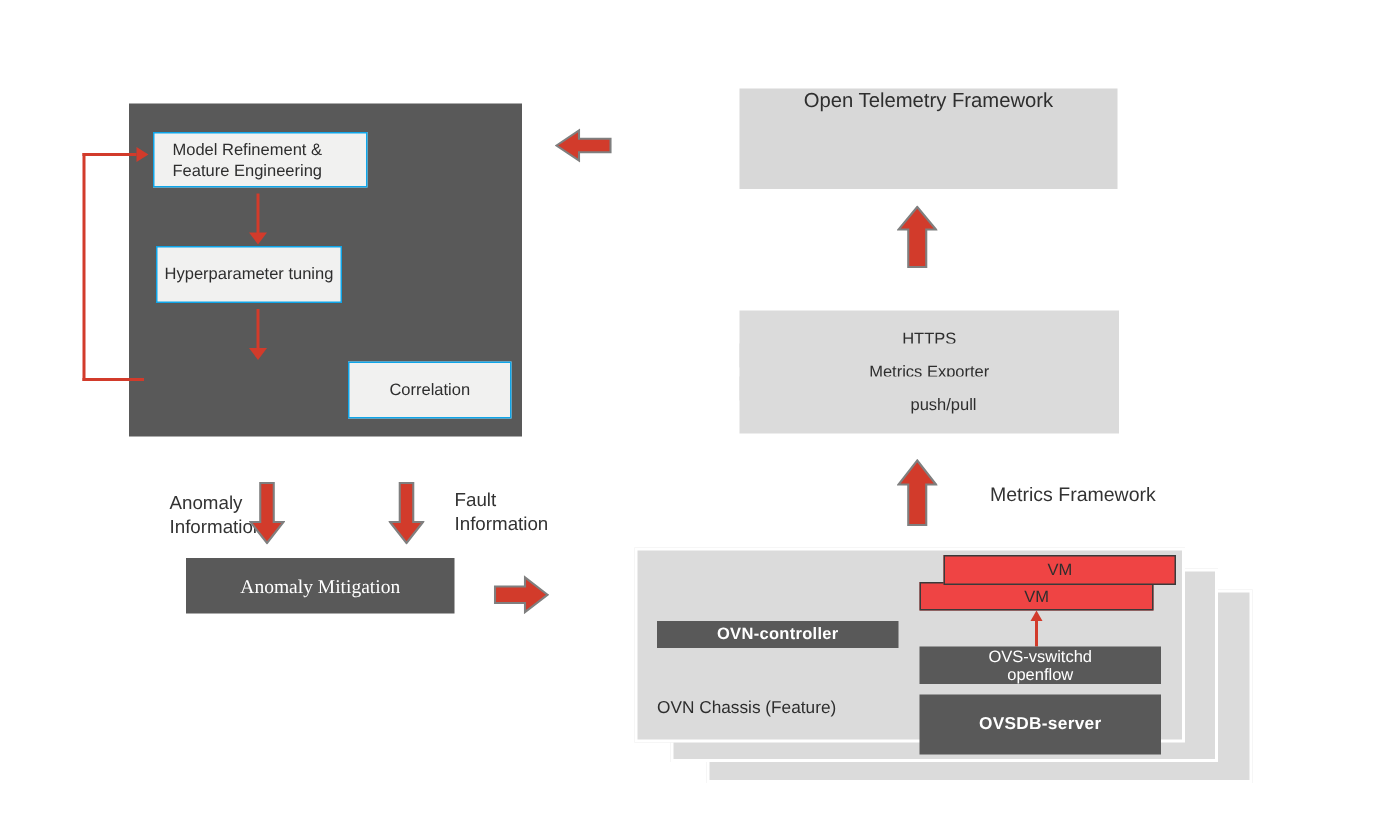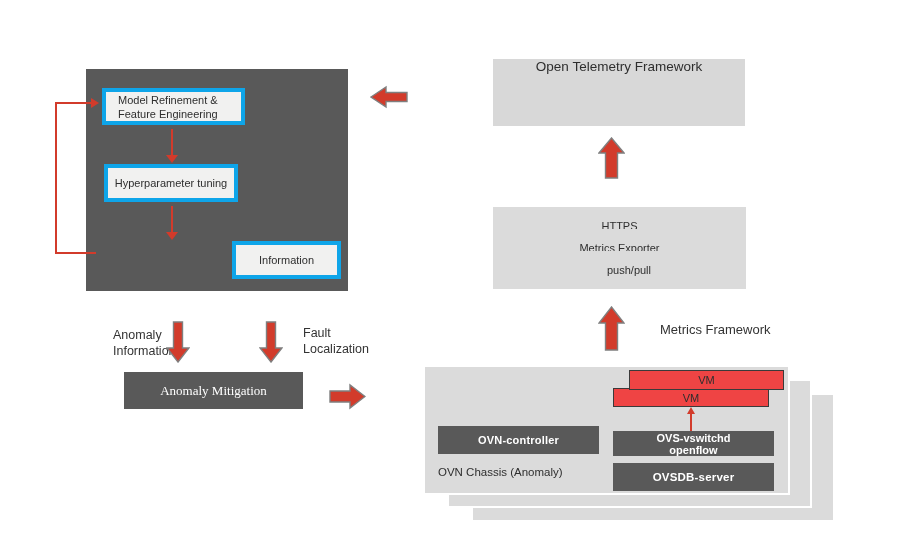--- a/index.html
+++ b/index.html
@@ -24,21 +24,21 @@
   .abs { position: absolute; }
 
   
   .ml-panel {
     left: 86px; top: 69px; width: 262px; height: 222px;
     background: var(--dark-gray);
   }
   .inner-box {
     position: absolute;
     background: var(--panel-inner);
-    border: 4px solid #0ea5e9;
+    border: 1px solid #0ea5e9;
     font-size: 11px;
     line-height: 14px;
     color: #2e2e2e;
     display: flex;
     align-items: center;
   }
   .inner-box.centered { justify-content: center; text-align: center; }
   .inner-box.left-al { padding-left: 12px; text-align: left; }
 
   
@@ -99,45 +99,44 @@
     border: 2px solid #ffffff;
   }
   .chassis-label { font-size: 11.5px; color: #2e2e2e; }
   .dark-chip {
     position: absolute;
     background: var(--dark-gray);
     color: #ffffff;
     display: flex; flex-direction: column; align-items: center; justify-content: center;
     text-align: center;
     font-size: 11px;
-    font-weight: bold;
   }
   .dark-chip.bold { font-weight: bold; letter-spacing: 0.2px; }
   .vm-box {
     position: absolute;
     background: #ef4444;
     border: 1.5px solid #3a3a3a;
     display: flex; align-items: center; justify-content: center;
     font-size: 11px; color: #2e2e2e;
   }
 </style>
 </head>
 <body>
 
 <div class="canvas">
 
   <div class="abs ml-panel">
     <div class="inner-box left-al" style="left:16px; top:19px; width:143px; height:37px;">
       <span>Model Refinement &amp; Feature Engineering</span>
     </div>
-    <div class="inner-box centered" style="left:18px; top:95px; width:134px; height:38px;">
+    <div class="inner-box centered" style="left:18px; top:95px; width:124px; height:38px;">
       <span>Hyperparameter tuning</span>
     </div>
     <div class="inner-box centered" style="left:146px; top:172px; width:109px; height:38px;">
-      <span>Information</span>
+      <span>Correlation</span>
     </div>
   </div>
 
   <div>
     <div class="thin-line-v" style="left:171px; top:129px; height:27px;"></div>
     <div class="head-down" style="left:166px; top:155px;"></div>
   </div>
 
   <div>
     <div class="thin-line-v" style="left:171px; top:206px; height:27px;"></div>
@@ -190,56 +189,56 @@
     <svg width="24" height="42" viewBox="0 0 24 42">
       <path d="M12 41 L23 27 H16.5 V1 H7.5 V27 H1 Z" fill="currentColor" stroke="#7f7f7f" stroke-width="1.4"></path>
     </svg>
   </div>
   <div class="abs block-arrow" style="left:259px; top:321px;">
     <svg width="24" height="42" viewBox="0 0 24 42">
       <path d="M12 41 L23 27 H16.5 V1 H7.5 V27 H1 Z" fill="currentColor" stroke="#7f7f7f" stroke-width="1.4"></path>
     </svg>
   </div>
 
-  <div class="abs flow-label" style="left:303px; top:325px; width:80px;">Fault Localization</div>
+  <div class="abs flow-label" style="left:303px; top:325px; width:80px;">Fault Information</div>
 
   <div class="dark-bar mitigation" style="left:124px; top:372px; width:179px; height:37px;">
     <span>Anomaly Mitigation</span>
   </div>
 
   <div class="abs block-arrow" style="left:329px; top:381px;">
     <svg width="37" height="31" viewBox="0 0 37 31">
       <path d="M36 15.5 L21 4 V10 H1 V21 H21 V27 Z" fill="currentColor" stroke="#7f7f7f" stroke-width="1.4"></path>
     </svg>
   </div>
 
   <div class="layer" style="left:471px; top:393px; width:364px; height:129px;"></div>
   <div class="layer" style="left:447px; top:379px; width:365px; height:129px;"></div>
   <div class="layer" style="left:423px; top:365px; width:367px; height:130px;"></div>
 
-  <div class="dark-chip bold" style="left:438px; top:414px; width:161px; height:28px;margin-top:12px;">
+  <div class="dark-chip bold" style="left:438px; top:414px; width:161px; height:18px;">
     <span>OVN-controller</span>
   </div>
 
-  <div class="abs chassis-label" style="left:438px; top:466px;">OVN Chassis (Anomaly)</div>
+  <div class="abs chassis-label" style="left:438px; top:466px;">OVN Chassis (Feature)</div>
 
   <div class="vm-box" style="left:629px; top:370px; width:155px; height:20px; z-index:3;">
     <span>VM</span>
   </div>
   <div class="vm-box" style="left:613px; top:388px; width:156px; height:19px; z-index:2;">
     <span>VM</span>
   </div>
 
   <div>
     <div class="thin-line-v" style="left:690px; top:412px; height:19px;"></div>
     <div class="head-up-sm" style="left:687px; top:407px;"></div>
   </div>
 
   <div class="dark-chip" style="left:613px; top:431px; width:161px; height:25px; line-height:12px;">
     <span>OVS-vswitchd</span>
     <span>openflow</span>
   </div>
 
-  <div class="dark-chip bold" style="left:613px; top:463px; width:161px; height:28px; font-size:11.5px;">
+  <div class="dark-chip bold" style="left:613px; top:463px; width:161px; height:40px; font-size:11.5px;">
     <span>OVSDB-server</span>
   </div>
 
 </div>
 
 </body></html>

